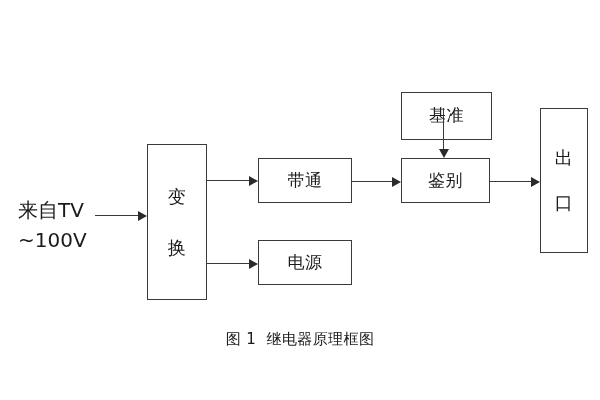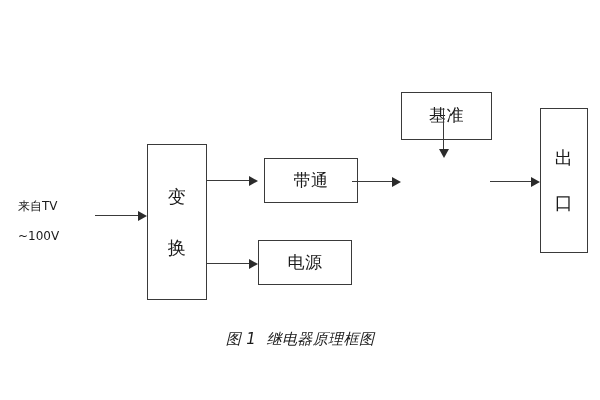--- a/index.html
+++ b/index.html
@@ -45,21 +45,21 @@
   }
   .block.vert .blabel {
     font-size: 18px;
     line-height: 1;
   }
 
   
   .textlabel {
     position: absolute;
     color: #1a1a1a;
-    font-size: 12px;
+    font-size: 20px;
     line-height: 1.05;
     white-space: pre;
   }
   .caption {
     position: absolute;
     color: #1a1a1a;
     font-size: 15px;
     letter-spacing: 0.4px;
     white-space: pre;
     text-align: center;
@@ -106,42 +106,45 @@
     <span class="blabel">变</span>
     <span class="blabel">换</span>
   </div>
 
   <div class="hline" style="left:207px; top:180px; width:43px;"></div>
   <div class="arrow-r" style="left:249px; top:175.5px;"></div>
 
   <div class="hline" style="left:207px; top:263px; width:43px;"></div>
   <div class="arrow-r" style="left:249px; top:258.5px;"></div>
 
-  <div class="block" style="left:264px; top:158px; width:94px; height:45px;">
+  <div class="block" style="left:258px; top:158px; width:94px; height:45px;">
     <span class="blabel">带通</span>
   </div>
 
   <div class="block" style="left:258px; top:240px; width:94px; height:45px;font-family:Liberation Serif, serif;">
     <span class="blabel">电源</span>
   </div>
 
   <div class="hline" style="left:352px; top:181px; width:41px;"></div>
   <div class="arrow-r" style="left:392px; top:176.5px;"></div>
 
   <div class="block" style="left:401px; top:60px; width:91px; height:48px;margin-top:32px;">
     <span class="blabel">基准</span>
   </div>
 
   <div class="vline" style="left:443px; top:108px; height:42px;"></div>
   <div class="arrow-d" style="left:438.5px; top:149px;"></div>
 
+  <div class="block" style="left:401px; top:158px; width:89px; height:45px;">
+    <span class="blabel">鉴别</span>
+  </div>
 
   <div class="hline" style="left:490px; top:181px; width:42px;"></div>
   <div class="arrow-r" style="left:531px; top:176.5px;"></div>
 
   <div class="block vert" style="left:540px; top:108px; width:48px; height:145px;">
     <span class="blabel">出</span>
     <span class="blabel">口</span>
   </div>
 
-  <div class="caption" style="left:0px; top:330px; width:600px;font-style:italic;">图 1  继电器原理框图</div>
+  <div class="caption" style="left:0px; top:330px; width:600px;">图 1  继电器原理框图</div>
 
 </div>
 
 </body></html>

